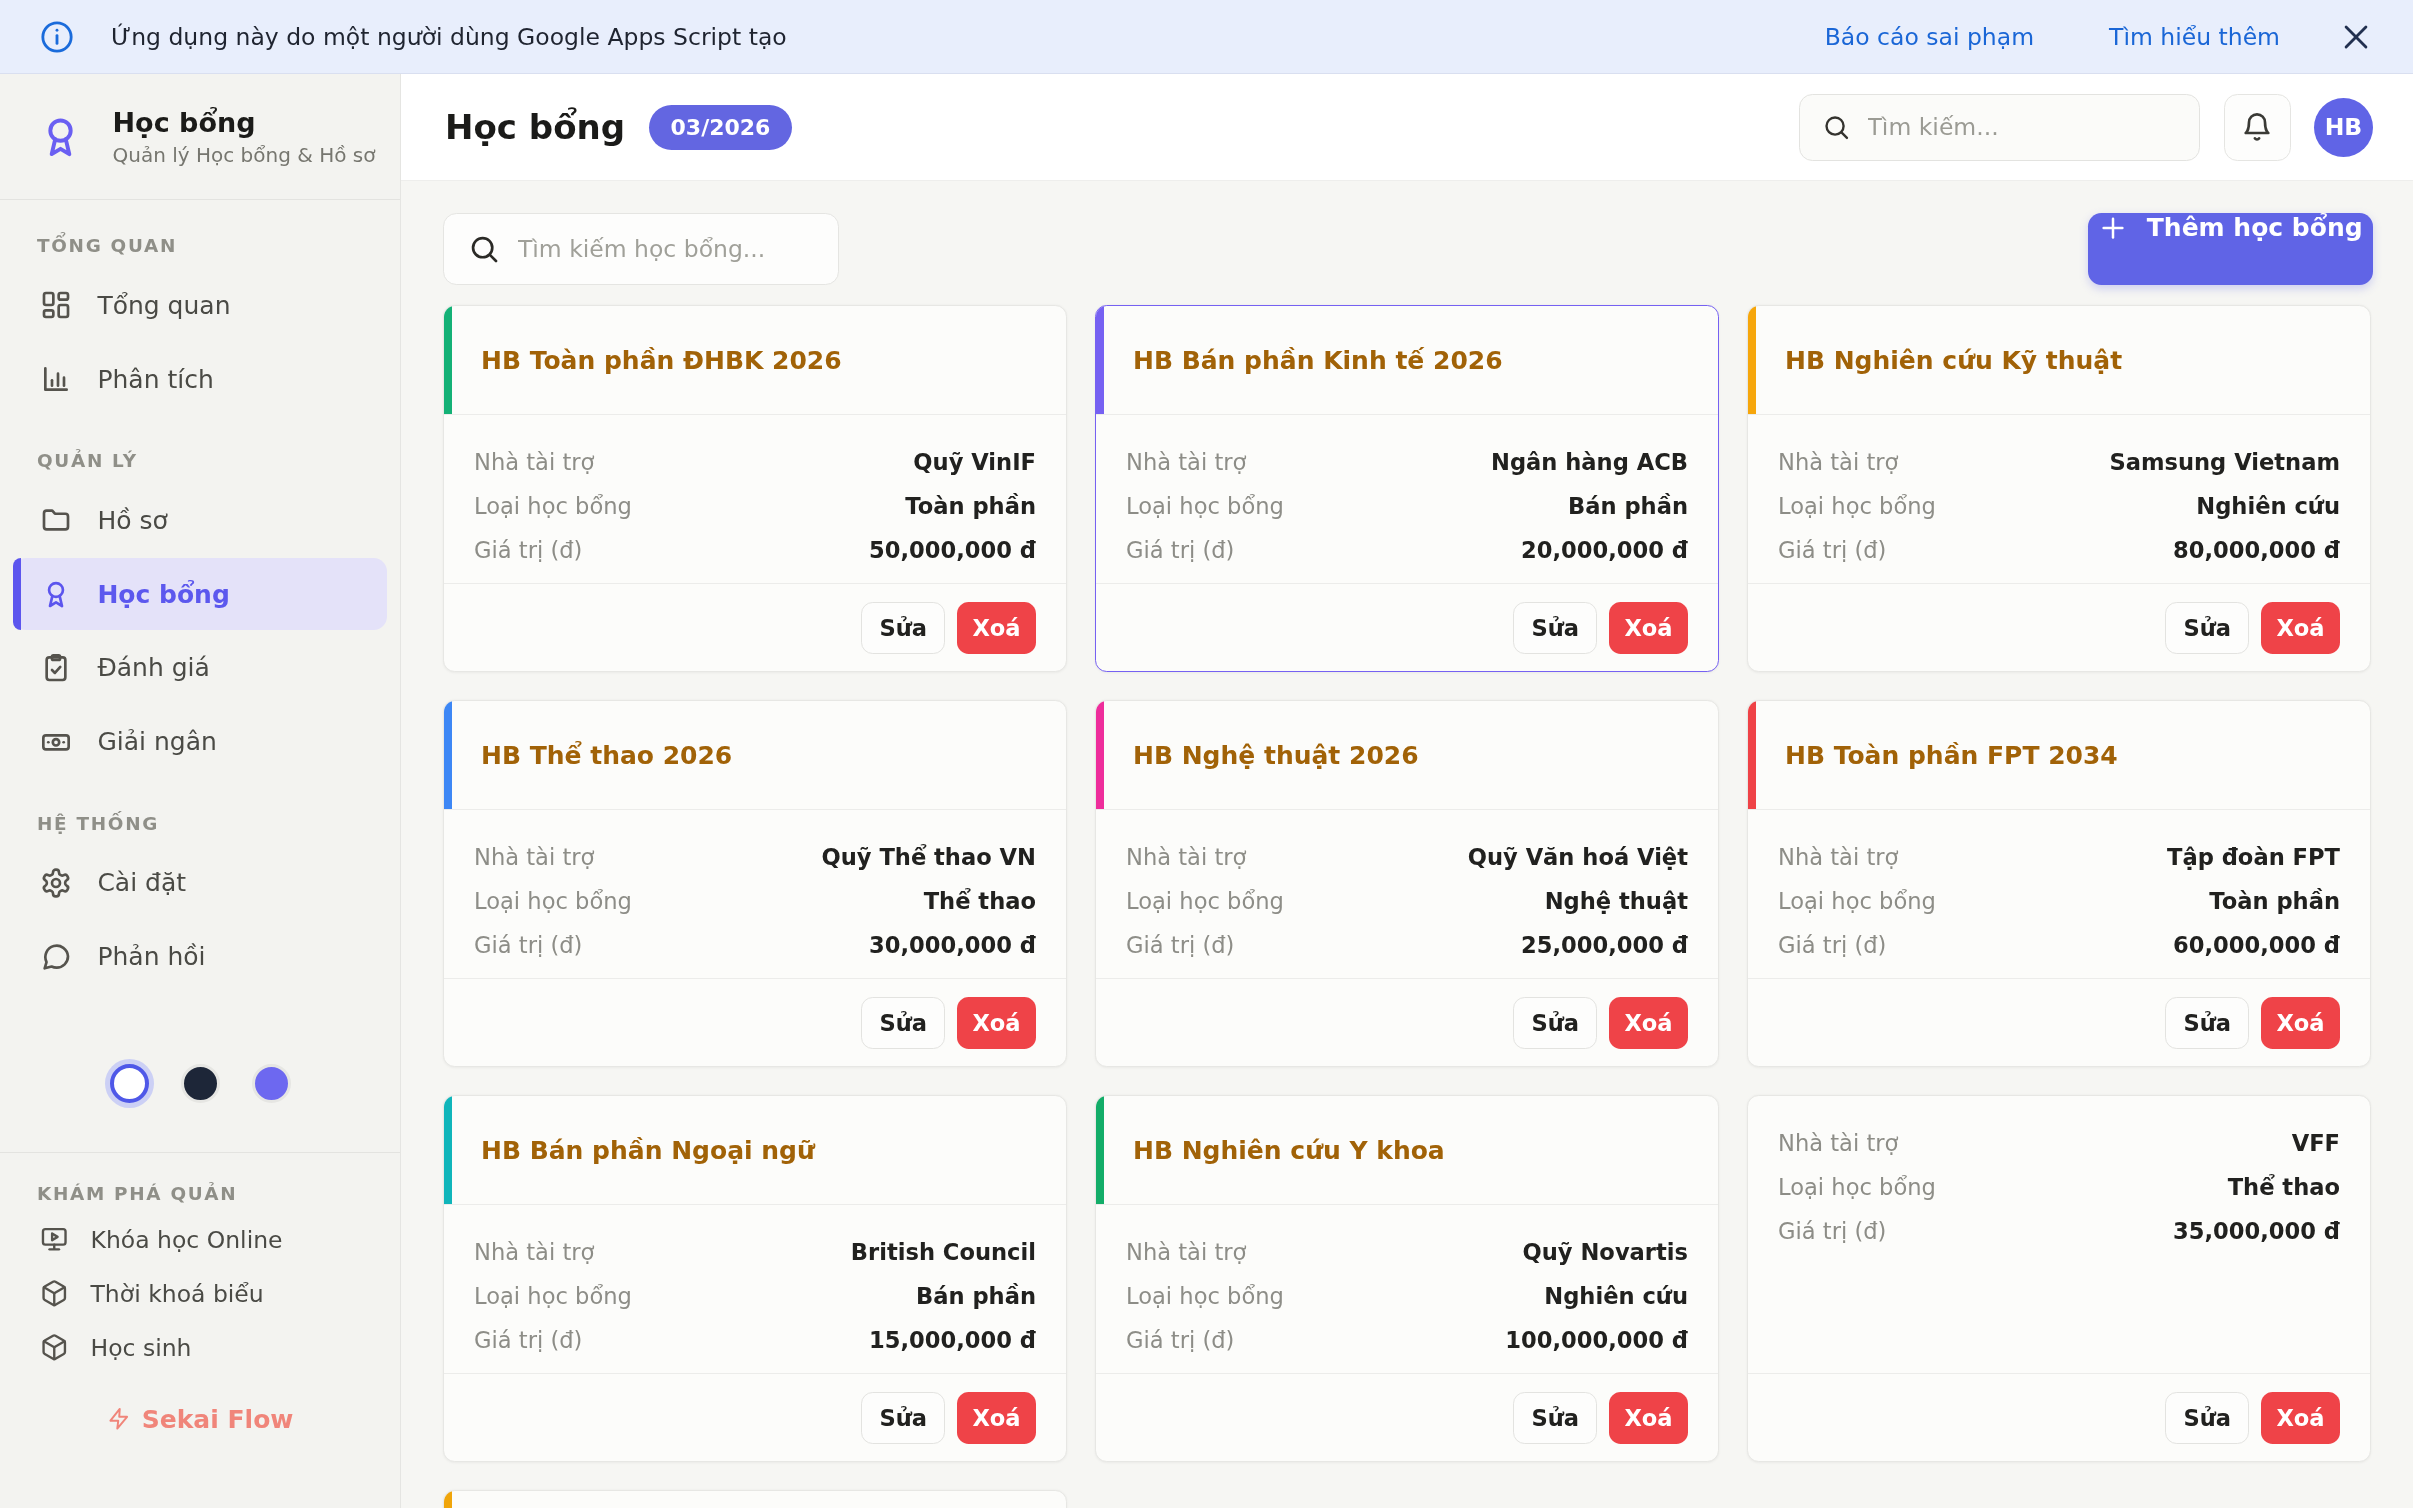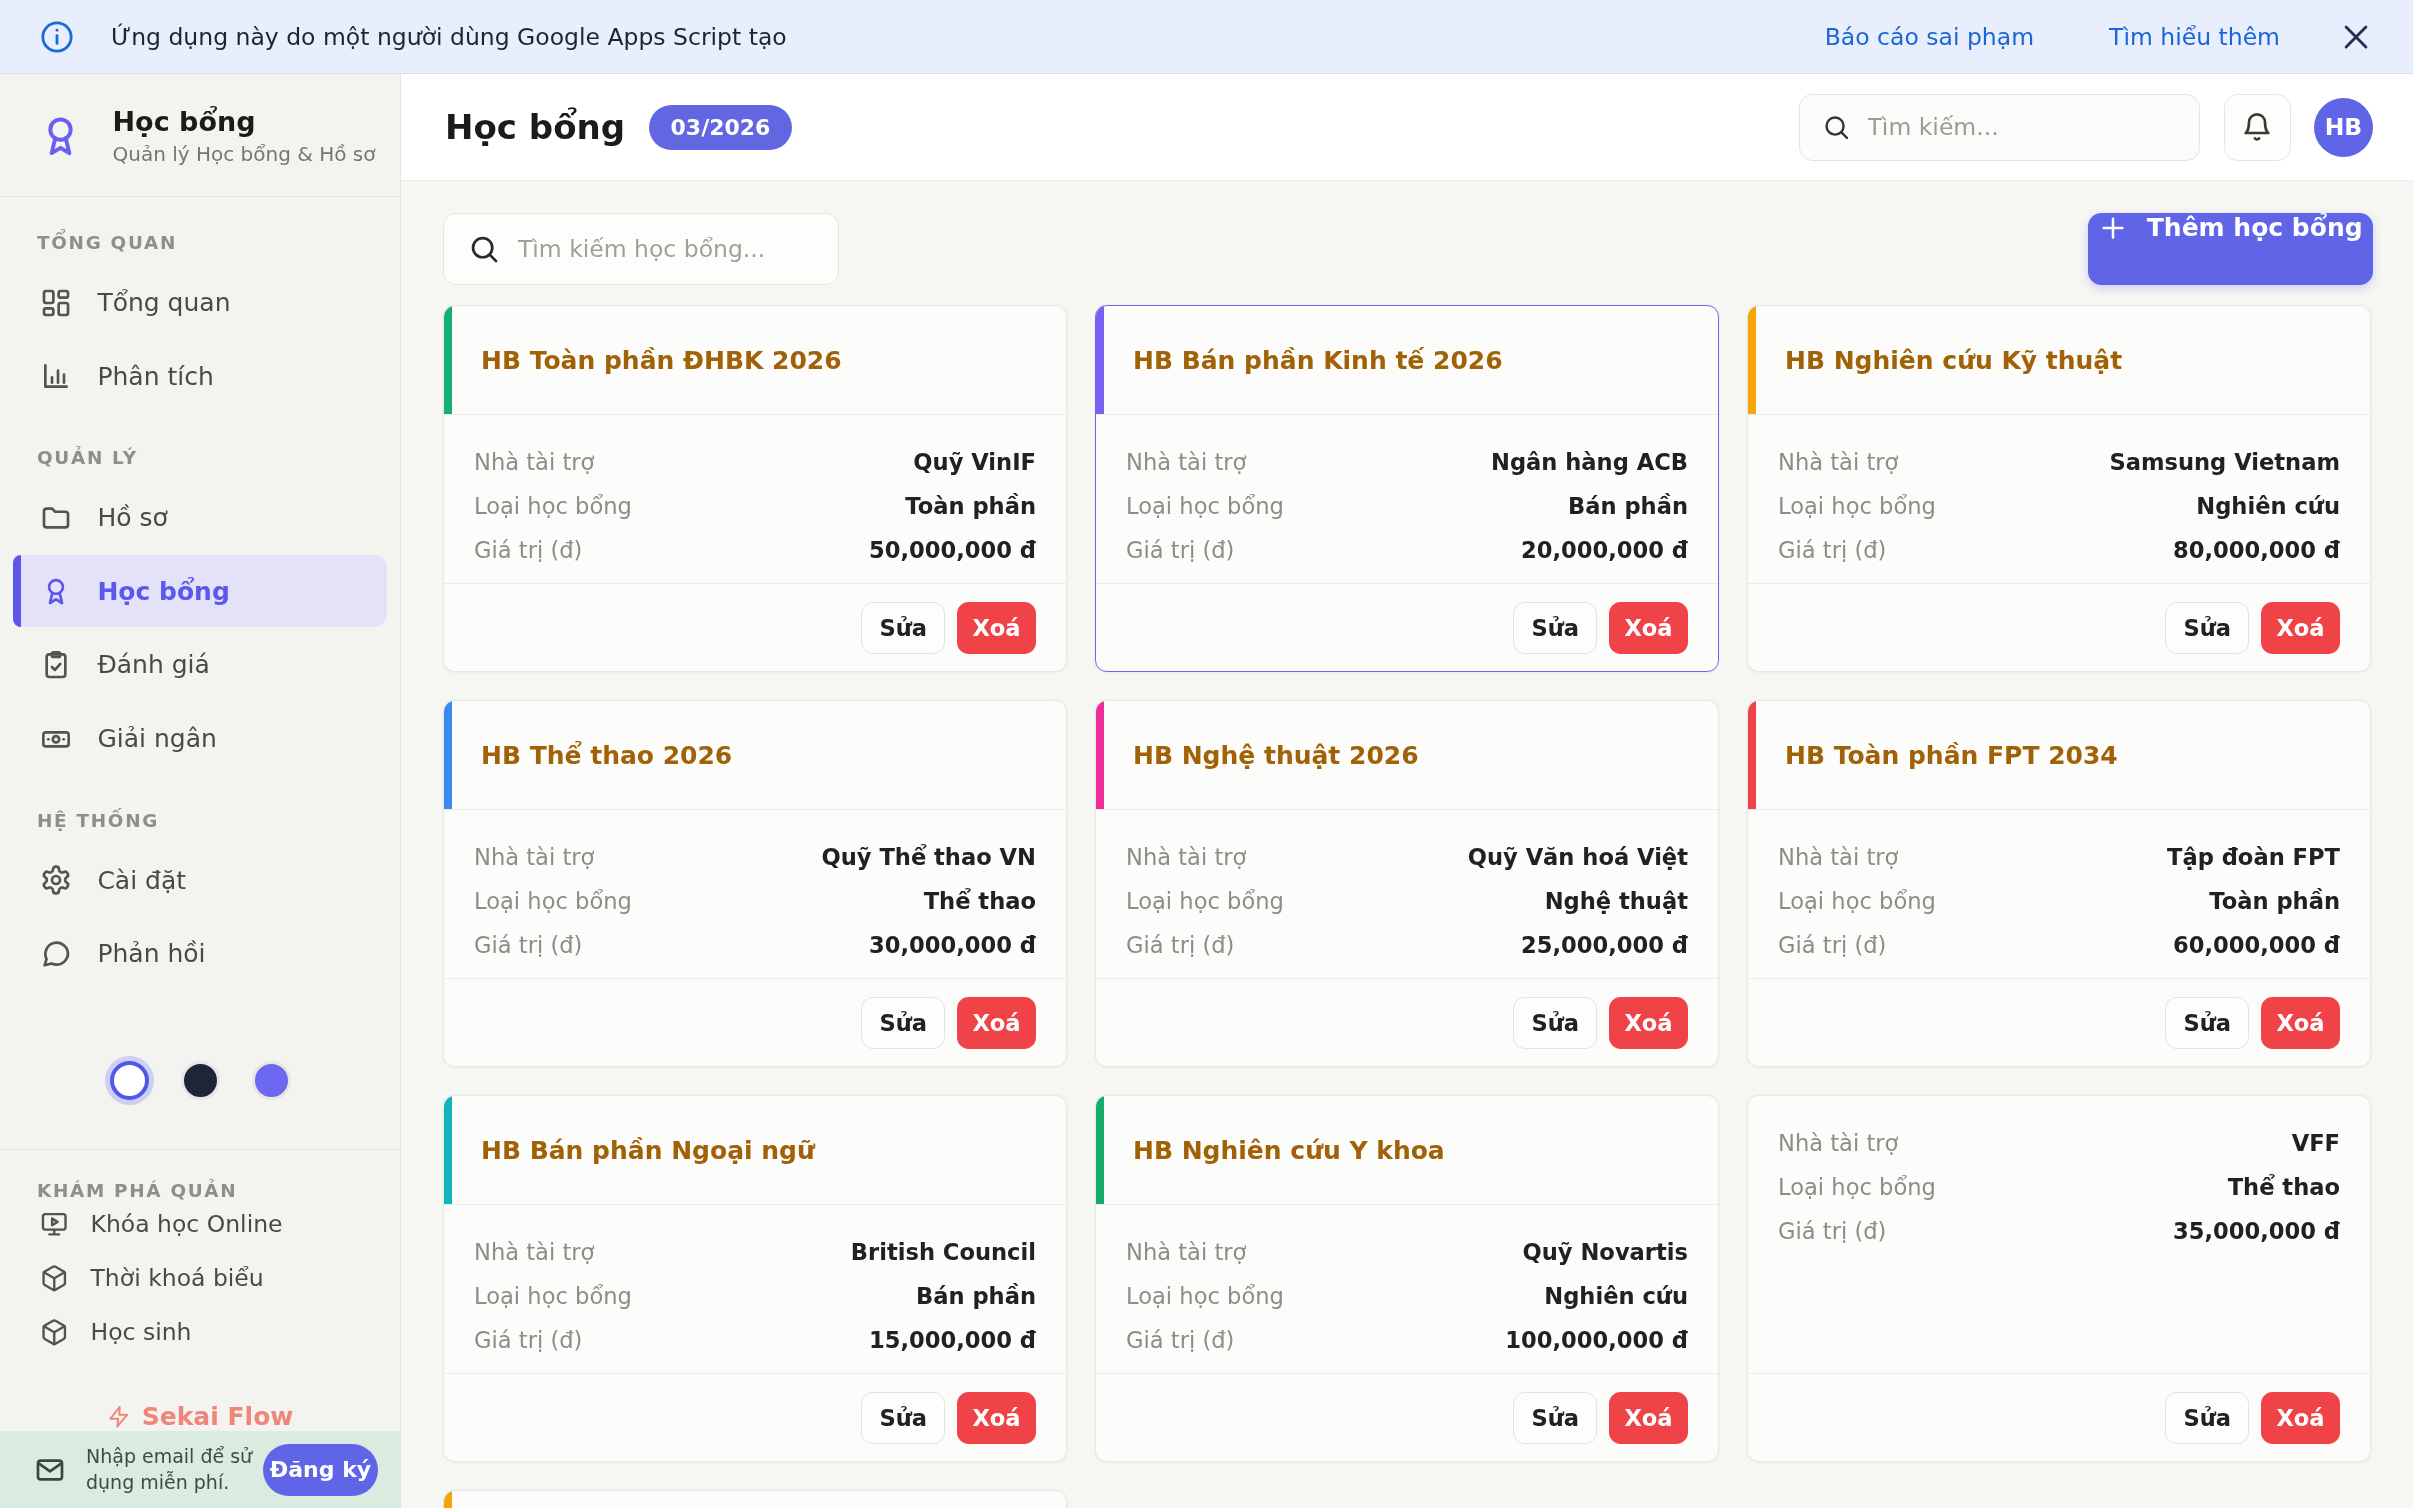--- a/index.html
+++ b/index.html
@@ -30,21 +30,21 @@
   .nav-item.active .icon { color:#5c55ee; }
   .nav-item.active .nav-text { font-weight:bold; }
   .nav-item.active::before { content:""; position:absolute; left:0; top:0; bottom:0; width:7.5px; background:#5c55ee; border-radius:13.4px 0 0 13.4px; }
 
   .theme-dots { display:flex; justify-content:center; gap:32px; margin-top:70px; }
   .dot { width:39px; height:39px; border-radius:50%; cursor:pointer; border:3.4px solid #e6e6e3; }
   .dot.selected { border:4.2px solid #4f58e8; box-shadow:0 0 0 5px #ccd0f5; }
 
   .side-divider { border-top:0.8px solid #e3e3e0; margin-top:49px; }
   .explore-label { font-size:18.4px; font-weight:bold; letter-spacing:1.7px; color:#8f8f88; margin:30px 0 8.4px 37px; }
-  .explore-item { height:54px; display:flex; align-items:flex-start; padding-left:40px; cursor:pointer; color:#4a4a45; }
+  .explore-item { height:54px; display:flex; align-items:center; padding-left:40px; cursor:pointer; color:#4a4a45; }
   .explore-item .icon { width:28.5px; height:28.5px; color:#55534d; margin-right:22px; flex:0 0 auto; }
   .explore-item .nav-text { font-size:23.5px; }
 
   .brand-row { display:flex; align-items:center; justify-content:center; gap:11.7px; margin-top:30px; color:#f0857a; cursor:pointer; }
   .brand-row .icon { width:23.5px; height:23.5px; }
   .brand-row .brand-text { font-size:25px; font-weight:600; }
 
   .email-banner { margin-top:auto; height:80px; background:#d9ecdf; display:flex; align-items:center; padding:0 22px 0 34px; }
   .email-banner .icon { width:32px; height:32px; color:#3c463f; margin-right:20px; flex:0 0 auto; }
   .email-text { font-size:19px; color:#3f4a44; line-height:1.35; width:180px; }
@@ -257,30 +257,20 @@
 
     <div class="brand-row">
       <span class="icon">
         <svg viewBox="0 0 24 24">
             <polygon points="13 2 3.5 14 11.5 14 10.5 22 20.5 10 12.5 10"></polygon>
           </svg>
       </span>
       <span class="brand-text">Sekai Flow</span>
     </div>
 
-    <div class="email-banner">
-      <span class="icon">
-        <svg viewBox="0 0 24 24">
-            <rect x="3" y="5" width="18" height="14" rx="2"></rect>
-            <polyline points="3.5 7 12 13 20.5 7"></polyline>
-          </svg>
-      </span>
-      <span class="email-text">Nhập email để sử dụng miễn phí.</span>
-      <button class="signup-btn">Đăng ký</button>
-    </div>
   </aside>
 
   <div class="main">
     <header class="topbar">
       <span class="page-title">Học bổng</span>
       <span class="badge">03/2026</span>
       <span class="spacer"></span>
       <div class="hsearch">
         <span class="icon">
           <svg viewBox="0 0 24 24">

